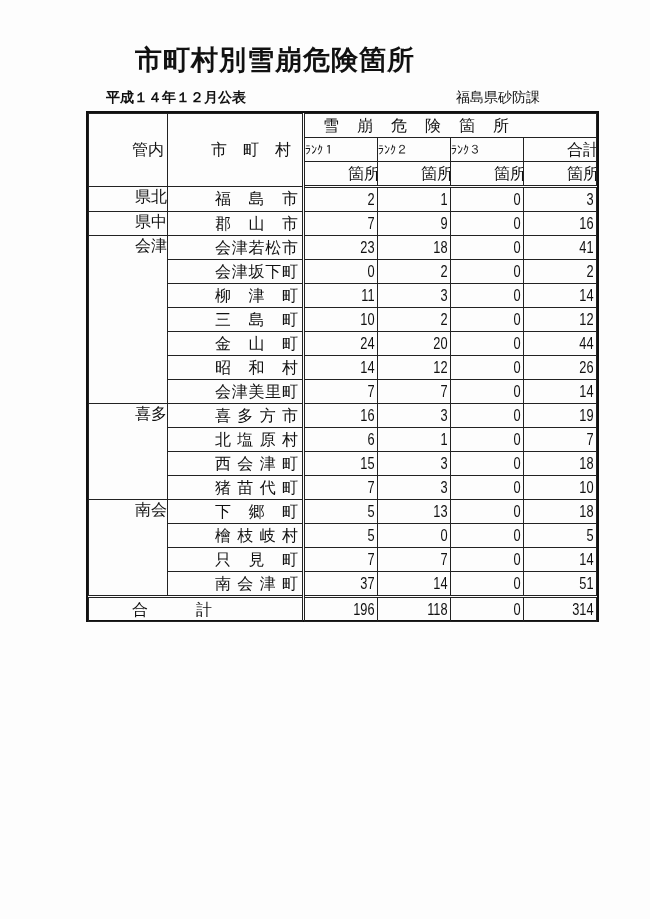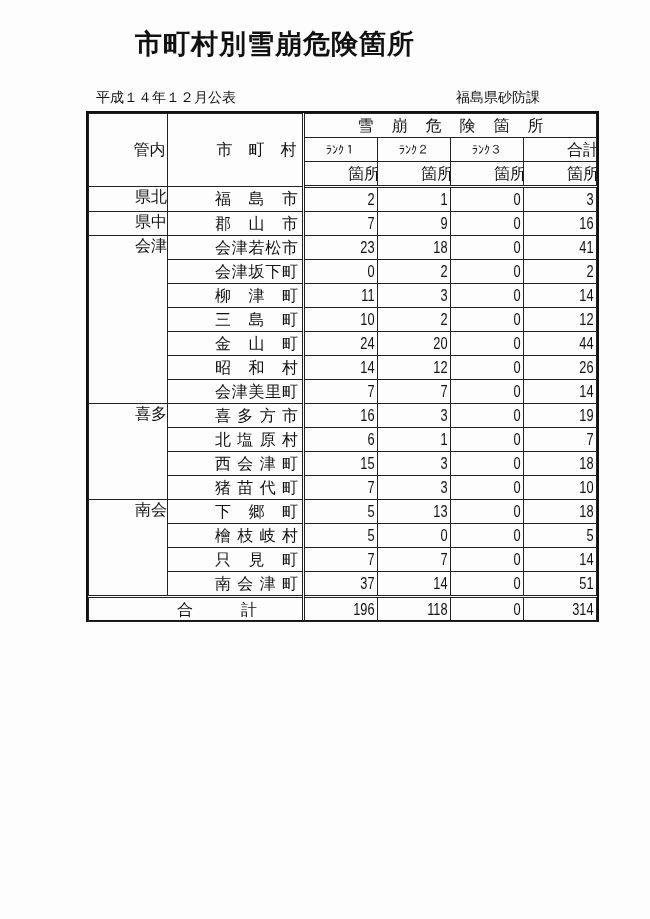--- a/index.html
+++ b/index.html
@@ -1,38 +1,38 @@
 <!DOCTYPE html>
 <html><head>
 <meta charset="utf-8">
 <style>
   html, body { margin: 0; padding: 0; }
   body {
     width: 650px; height: 919px; background: #fdfdfd; position: relative;
     font-family: "DejaVu Sans", sans-serif; color: #111; overflow: hidden;
   }
   .title {
-    position: absolute; left: 0; width: 550px; top: 26px; text-align: center;
+    position: absolute; left: 0; width: 550px; top: 42px; text-align: center;
     font-size: 27px; font-weight: bold; letter-spacing: 1px;
   }
-  .subleft { position: absolute; left: 96px; top: 89px; font-size: 14px; font-weight: normal; }
+  .subleft { position: absolute; left: 106px; top: 89px; font-size: 14px; font-weight: bold; }
   .subright { position: absolute; left: 456px; top: 89px; font-size: 14px; font-weight: normal; }
   .tbl {
     position: absolute; left: 86px; top: 111px; width: 513px; height: 511px;
     border: 2.5px solid #111; box-sizing: border-box;
   }
   table { border-collapse: collapse; width: 100%; height: 100%; table-layout: fixed; }
   td { border: 1px solid #222; padding: 0; font-size: 15px; height: 23px; line-height: 20px; overflow: hidden; white-space: nowrap; }
   col.c1 { width: 79px; } col.c2 { width: 136px; }
   col.c3 { width: 74px; } col.c4 { width: 73px; } col.c5 { width: 73px; } col.c6 { width: 73px; }
   td.sep { border-right: 3px double #222; }
   tr.hdrend td { border-bottom: 3px double #222; }
   tr.totstart td { border-top: 3px double #222; }
   .num { text-align: right; padding-right: 3px; font-family: "Liberation Sans", sans-serif; font-size: 16px; transform: scaleX(0.8); transform-origin: right; }
-  .hc { text-align: center; }
+  .hc { text-align: left; }
   .kan { display: flex; justify-content: space-between; padding: 0 4px; }
   .dist { display: flex; justify-content: space-between; padding: 0 3px; vertical-align: top; }
   td.distcell { vertical-align: top; }
   .big { font-size: 16px; padding-left: 43px; }
   .rank { font-size: 12px; }
 </style>
 </head>
 <body>
 
 <div class="title">市町村別雪崩危険箇所</div>

